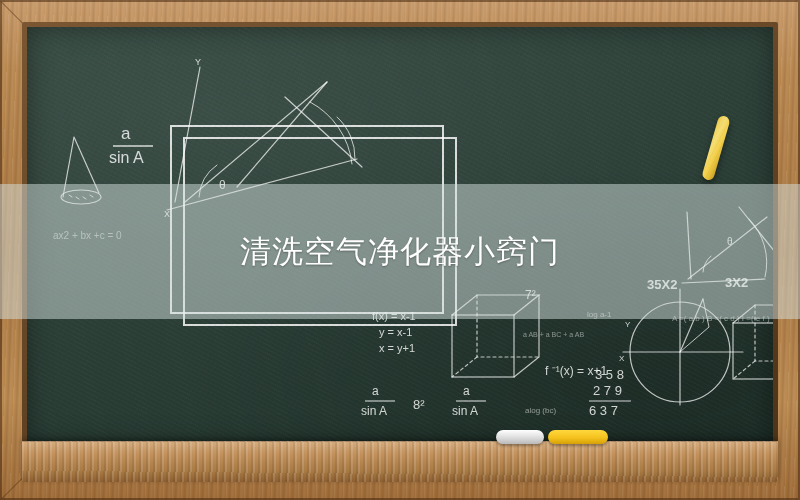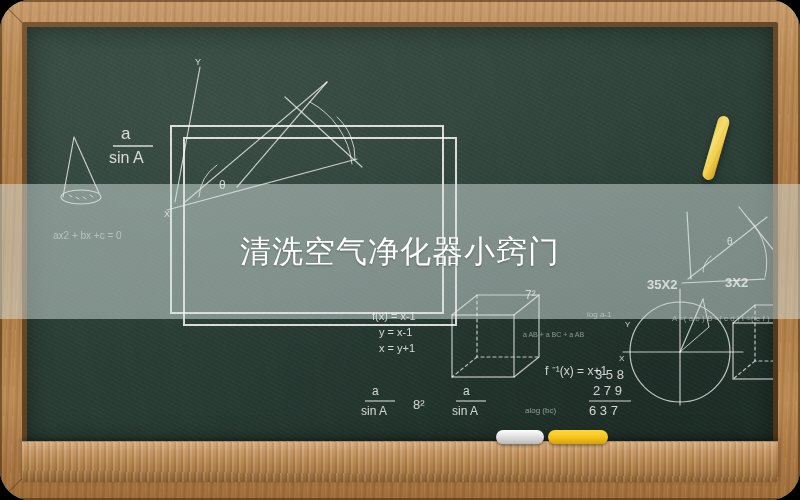--- a/index.html
+++ b/index.html
@@ -4,21 +4,20 @@
 <style>
   html,body{margin:0;padding:0;background:#000;}
   body{
     font-family:"Liberation Sans","DejaVu Sans",sans-serif;
   }
   #stage{
     position:relative;
     width:800px;height:500px;
     overflow:hidden;
     background:#0f766e;
-    border-radius:30px;
   }
 
   
   .frame{
     position:absolute;inset:0;
     background:
       repeating-linear-gradient(92deg,
         rgba(255,255,255,.10) 0px,
         rgba(255,255,255,0) 2px,
         rgba(0,0,0,.07) 4px,

